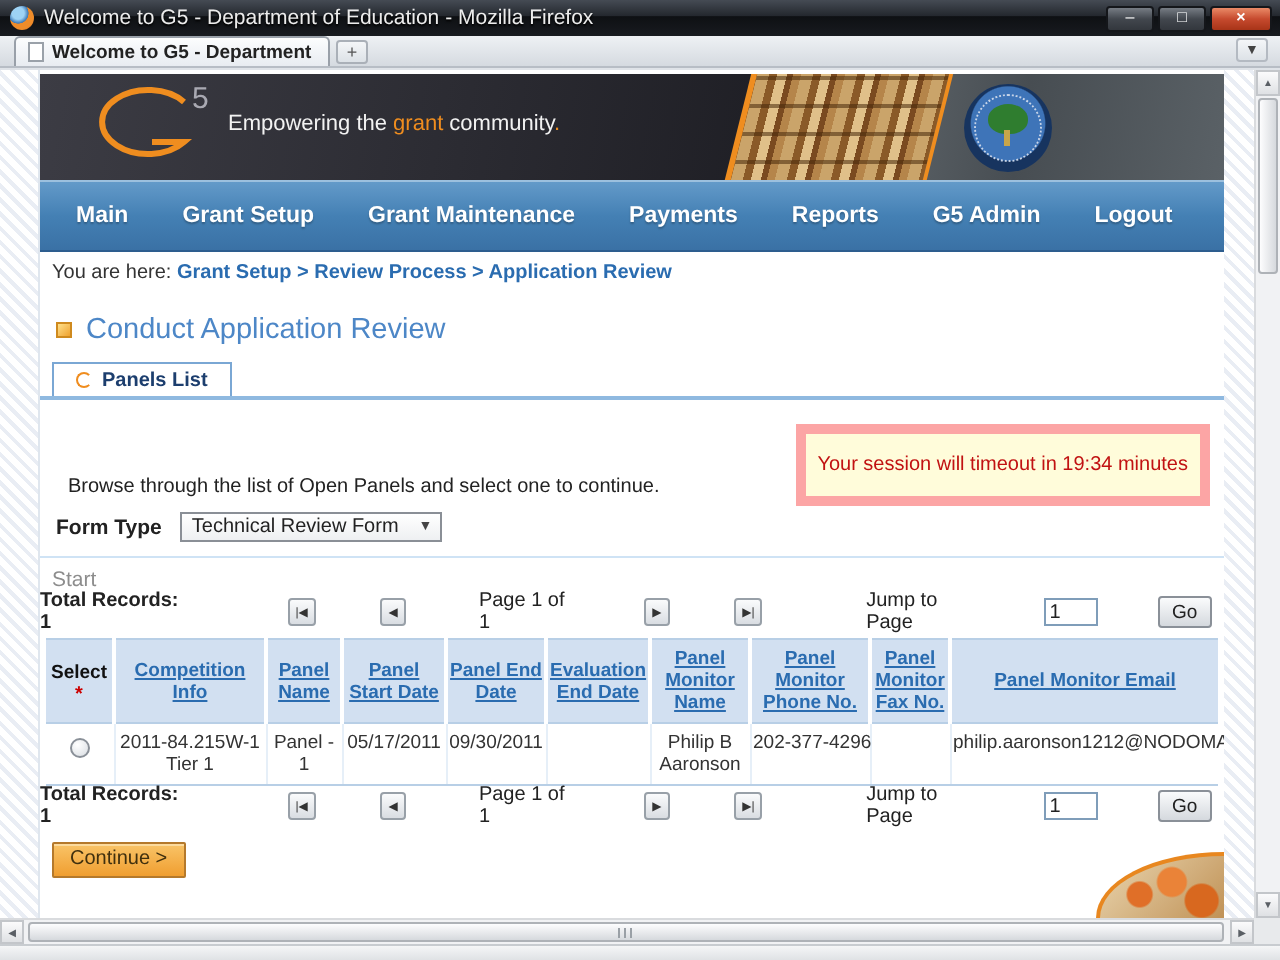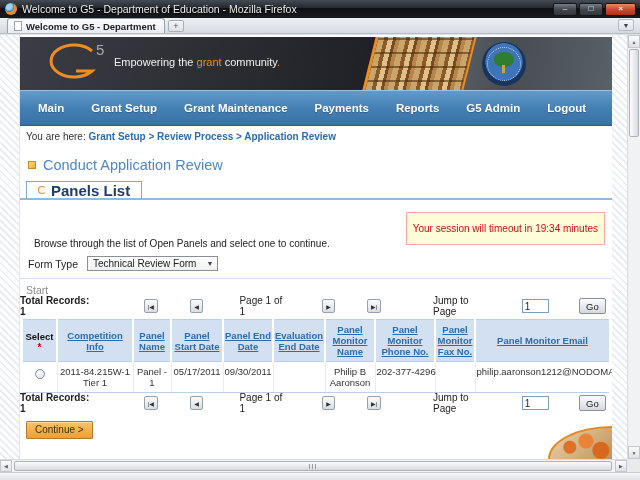--- a/index.html
+++ b/index.html
@@ -71,31 +71,31 @@
   .breadcrumb .path { color:#2a6cb0; font-weight:bold; cursor:pointer; }
 
   
   .page-title { margin:15px 0 0 8px; display:flex; align-items:center; gap:7px;
     font-size:14.5px; color:#4d87c7; }
   .bullet-icon { width:8px; height:8px; background:linear-gradient(135deg,#ffe08a,#efa22f);
     border:1px solid #cf8a1e; flex:none; }
   .tabs-row { margin-top:9px; position:relative; height:18px; border-bottom:2px solid #8fb9e0; }
   .panel-tab { position:absolute; left:6px; bottom:0; height:17px; background:#fff;
     border:1px solid #7aa7d4; border-bottom:none; display:flex; align-items:center; gap:5px;
-    padding:0 11px; font-size:15px; font-weight:bold; color:#1c3e6e; cursor:pointer; }
+    padding:0 11px; font-size:10px; font-weight:bold; color:#1c3e6e; cursor:pointer; }
   .g-mini { width:8px; height:8px; border:1.5px solid #ef8d1f; border-right-color:transparent;
     border-radius:50%; flex:none; }
 
   
   .session-row { margin-top:12px; text-align:right; padding-right:7px; height:16px; }
-  .session-box { display:inline-block; background:#fffcda; border:1px solid #fca5a5;
+  .session-box { display:inline-block; background:#fffcda; border:5px solid #fca5a5;
     color:#c11212; font-size:10px; padding:10px 6px; }
   .instruction { margin:10px 0 0 14px; font-size:10px; color:#222; }
   .formtype-row { margin:7px 0 0 8px; display:flex; align-items:center; gap:9px; font-size:10.5px; }
-  .formtype-label { font-weight:normal; color:#222; }
+  .formtype-label { font-weight:bold; color:#222; }
   .select-box { display:flex; align-items:center; gap:10px; border:1px solid #8a8f96;
     background:linear-gradient(#ffffff,#eef0f2); padding:1px 4px 1px 5px; font-size:10px; color:#222; cursor:pointer; }
   .select-arrow { font-size:7px; color:#444; }
 
   .divider { margin-top:7px; border-top:1px solid #cfe3f5; }
   .panels-label { margin:5px 0 0 6px; font-size:10.5px; color:#8d8d8d; }
 
   
   .pager-row { display:flex; align-items:center; justify-content:flex-end; font-size:10px;
     color:#222; padding-right:6px; height:20px;gap:24px; }

